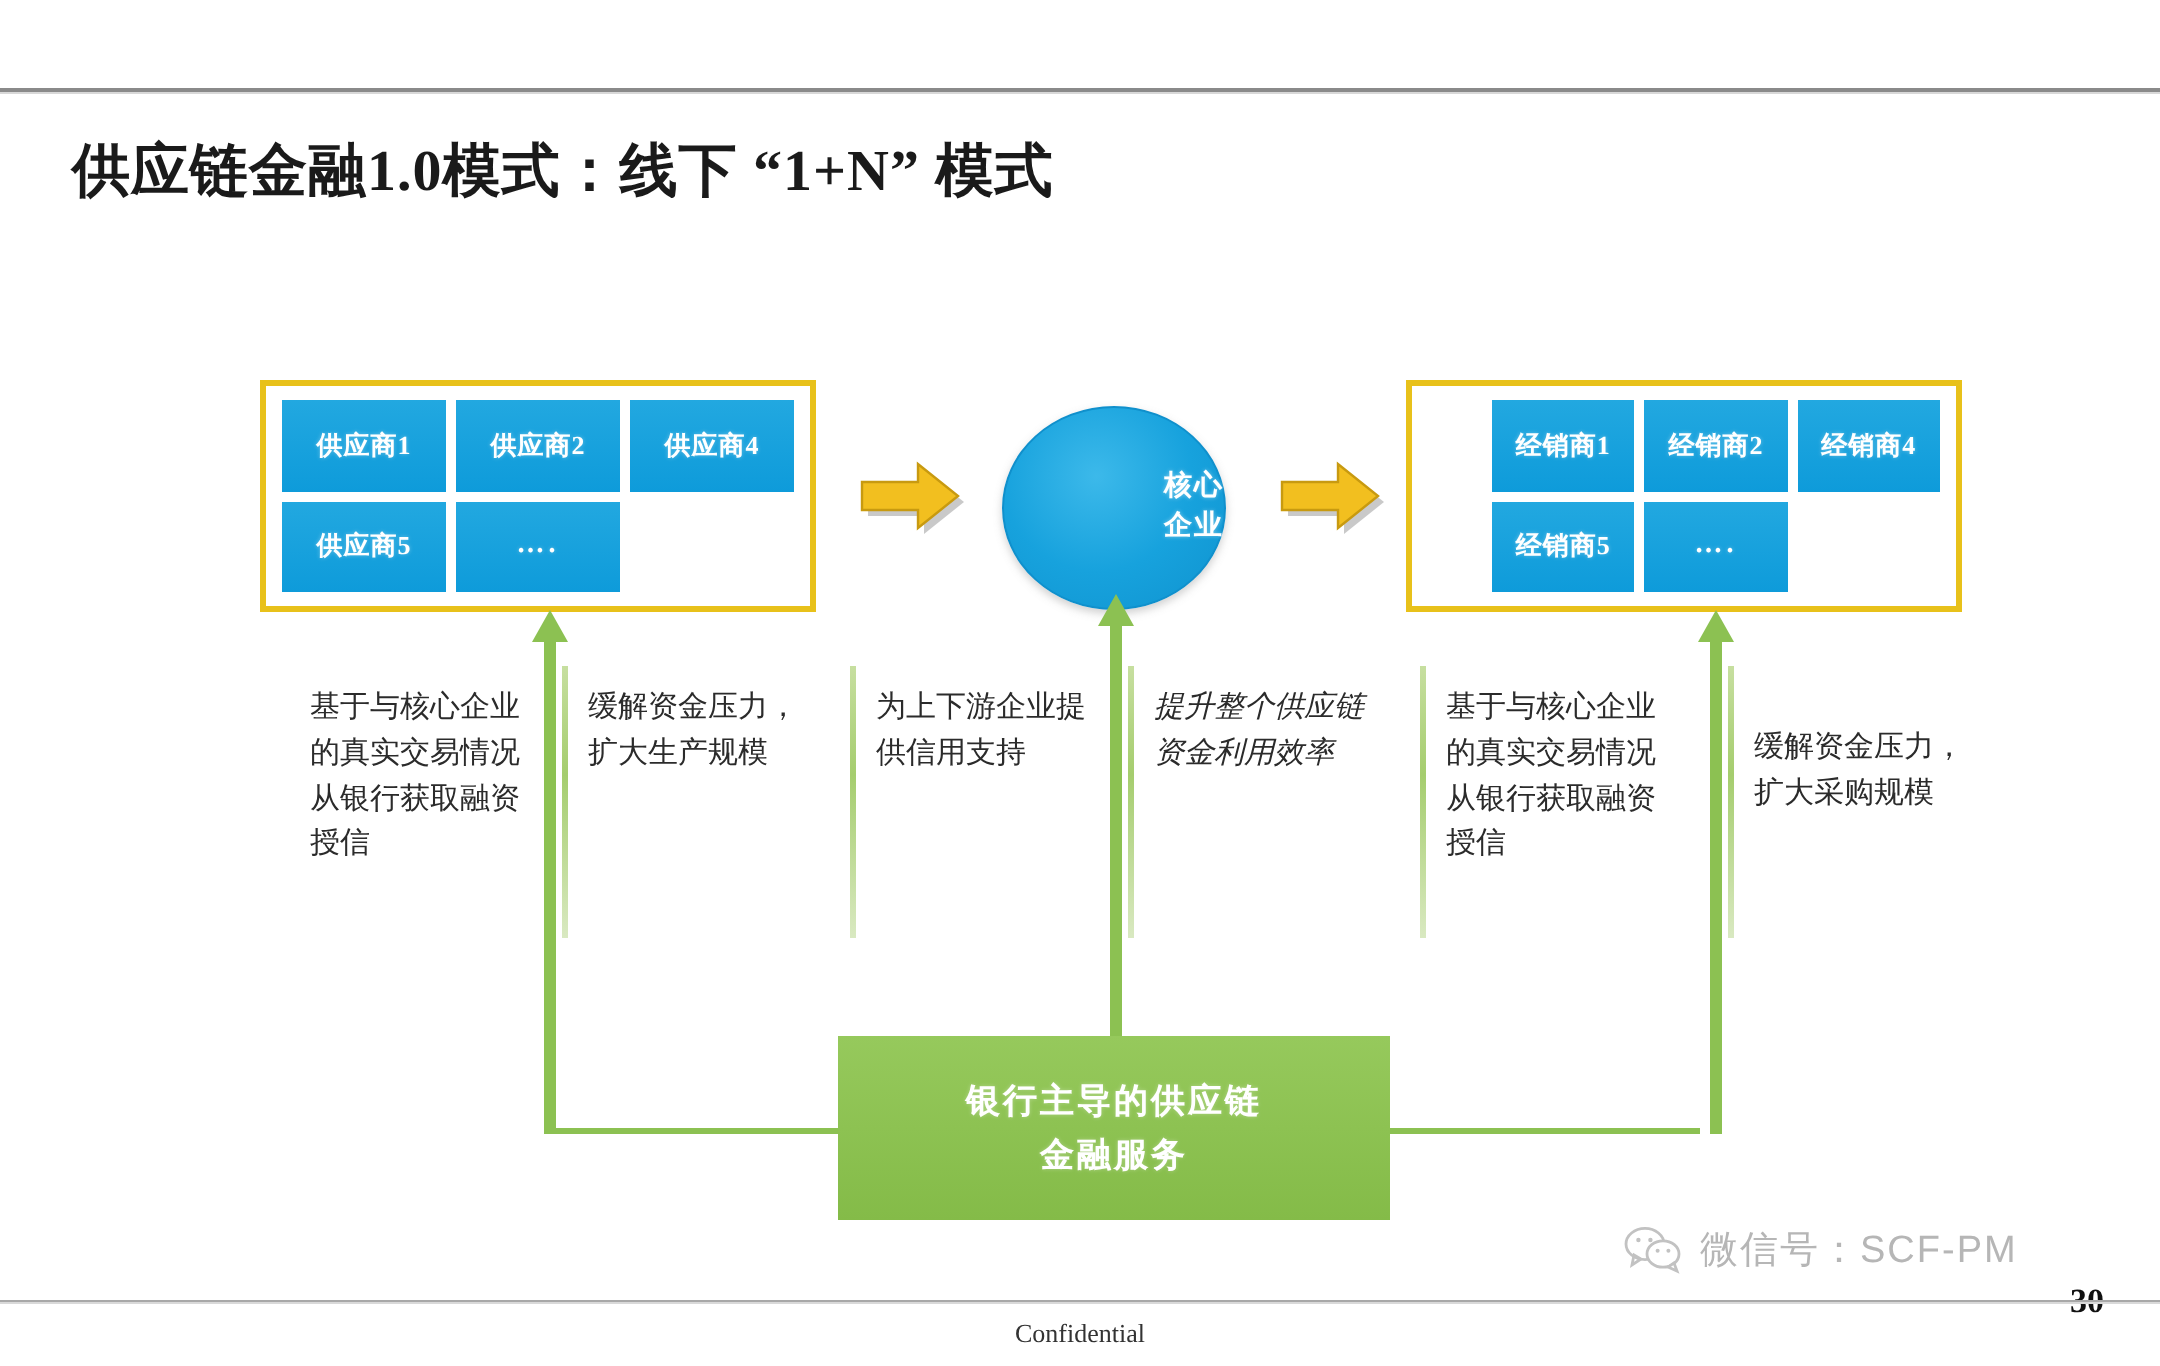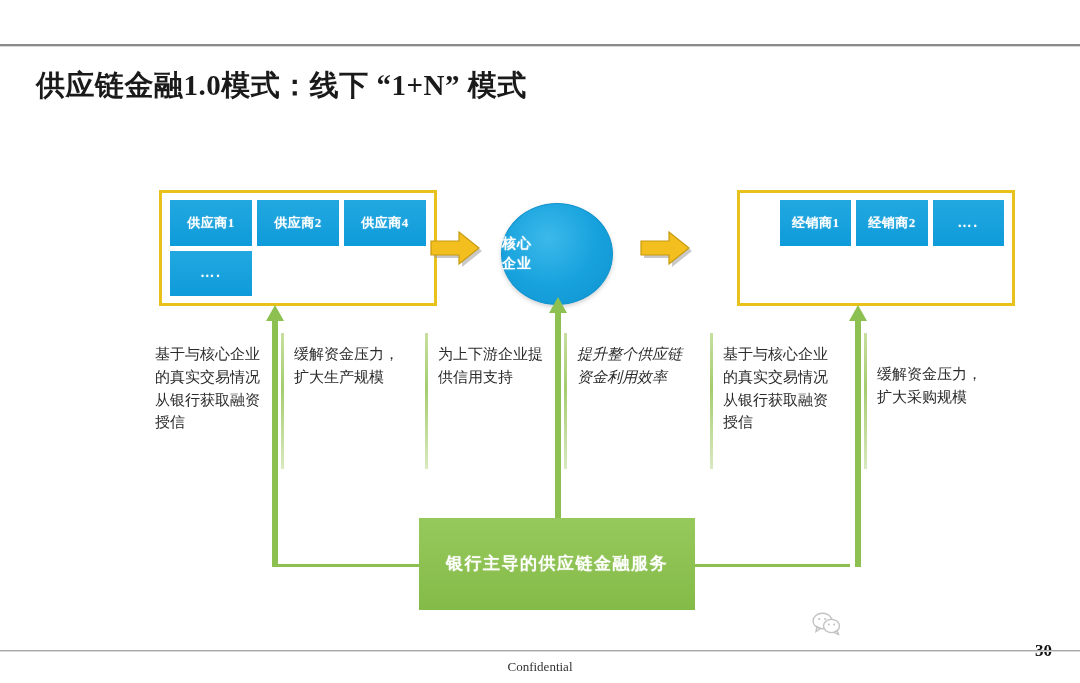--- a/index.html
+++ b/index.html
@@ -44,22 +44,22 @@
   .group-box {
     position: absolute;
     top: 190px;
     width: 278px;
     height: 116px;
     border: 3px solid #e8c11a;
     background: #ffffff;
     box-sizing: border-box;
     padding: 7px 8px;
   }
-  #group-left  { left: 159px; }
-  #group-right { left: 737px; padding-left: 40px; }
+  #group-left  { left: 130px; }
+  #group-right { left: 703px; padding-left: 40px; }
 
   .tile-grid {
     display: grid;
     grid-template-columns: repeat(3, 1fr);
     grid-template-rows: repeat(2, 1fr);
     gap: 5px;
     width: 100%;
     height: 100%;
   }
   .tile {
@@ -81,21 +81,21 @@
   
   .core-circle {
     position: absolute;
     left: 501px; top: 203px;
     width: 112px; height: 102px;
     border-radius: 50%;
     background: radial-gradient(circle at 42% 34%, #3cb9ea 0%, #17a2dd 52%, #0f93cf 100%);
     border: 1px solid #1090cc;
     display: flex;
     flex-direction: column;
-    align-items: flex-start;
+    align-items: flex-end;
     justify-content: center;
     color: #ffffff;
     font-size: 14px;
     font-weight: bold;
     line-height: 1.45;
     letter-spacing: 1px;
     text-shadow: 0 0 2px rgba(255,255,255,0.45);
     box-sizing: border-box;
     box-shadow: 0 2px 4px rgba(120,120,120,0.35);
   }
@@ -147,21 +147,21 @@
 
   
   .service-box {
     position: absolute;
     left: 419px; top: 518px;
     width: 276px; height: 92px;
     background: #8cc152;
     background: linear-gradient(180deg, #96c95c 0%, #84bb48 100%);
     color: #ffffff;
     display: flex;
-    flex-direction: row;
+    flex-direction: column;
     align-items: center;
     justify-content: center;
     font-size: 17px;
     font-weight: bold;
     line-height: 1.6;
     letter-spacing: 1.5px;
     text-shadow: 0 0 2px rgba(255,255,255,0.3);
     box-sizing: border-box;
   }
 
@@ -212,20 +212,21 @@
 
   <div class="top-rule"></div>
 
   <div class="title">供应链金融1.0模式：线下 “1+N” 模式</div>
 
   <div id="group-left" class="group-box">
     <div class="tile-grid">
       <div class="tile">供应商1</div>
       <div class="tile">供应商2</div>
       <div class="tile">供应商4</div>
+      <div class="tile">供应商5</div>
       <div class="tile ellipsis">….</div>
     </div>
   </div>
 
   <div id="arrow-left" class="gold-arrow">
     <svg width="56" height="40" viewBox="0 0 56 40">
       <polygon points="4,13 32,13 32,4 52,20 32,36 32,27 4,27" fill="#9d9d9d" opacity="0.55" transform="translate(3,3)"></polygon>
       <polygon points="4,13 32,13 32,4 52,20 32,36 32,27 4,27" fill="#f2bf1f" stroke="#c89a10" stroke-width="1.2"></polygon>
     </svg>
   </div>
@@ -239,20 +240,22 @@
     <svg width="56" height="40" viewBox="0 0 56 40">
       <polygon points="4,13 32,13 32,4 52,20 32,36 32,27 4,27" fill="#9d9d9d" opacity="0.55" transform="translate(3,3)"></polygon>
       <polygon points="4,13 32,13 32,4 52,20 32,36 32,27 4,27" fill="#f2bf1f" stroke="#c89a10" stroke-width="1.2"></polygon>
     </svg>
   </div>
 
   <div id="group-right" class="group-box">
     <div class="tile-grid">
       <div class="tile">经销商1</div>
       <div class="tile">经销商2</div>
+      <div class="tile">经销商4</div>
+      <div class="tile">经销商5</div>
       <div class="tile ellipsis">….</div>
     </div>
   </div>
 
   <div class="green-hline"></div>
 
   <div id="uparrow-left" class="green-arrow">
     <svg width="18" height="262" viewBox="0 0 18 262" preserveAspectRatio="none">
       <rect x="6" y="14" width="6" height="248" fill="#8cc152"></rect>
       <polygon points="9,0 18,16 0,16" fill="#8cc152"></polygon>
@@ -295,19 +298,20 @@
         <ellipse cx="10.5" cy="9" rx="9.5" ry="7.8" fill="none" stroke="#c2c2c2" stroke-width="1.4"></ellipse>
         <polygon points="5,14.5 4,19.5 8.5,16.5" fill="none" stroke="#c2c2c2" stroke-width="1.4"></polygon>
         <circle cx="7.2" cy="7" r="1.1" fill="#c2c2c2"></circle>
         <circle cx="13.2" cy="7" r="1.1" fill="#c2c2c2"></circle>
         <ellipse cx="19.5" cy="14" rx="8" ry="6.6" fill="#ffffff" stroke="#c2c2c2" stroke-width="1.4"></ellipse>
         <polygon points="25,18.5 26.5,22.5 22,20.5" fill="#ffffff" stroke="#c2c2c2" stroke-width="1.4"></polygon>
         <circle cx="16.8" cy="12.4" r="1" fill="#c2c2c2"></circle>
         <circle cx="22.2" cy="12.4" r="1" fill="#c2c2c2"></circle>
       </svg>
     </span>
+    <span>微信号：SCF-PM</span>
   </div>
 
   <div class="page-number">30</div>
   <div class="footer-rule"></div>
   <div class="footer-label">Confidential</div>
 
 </div>
 
 </body></html>

